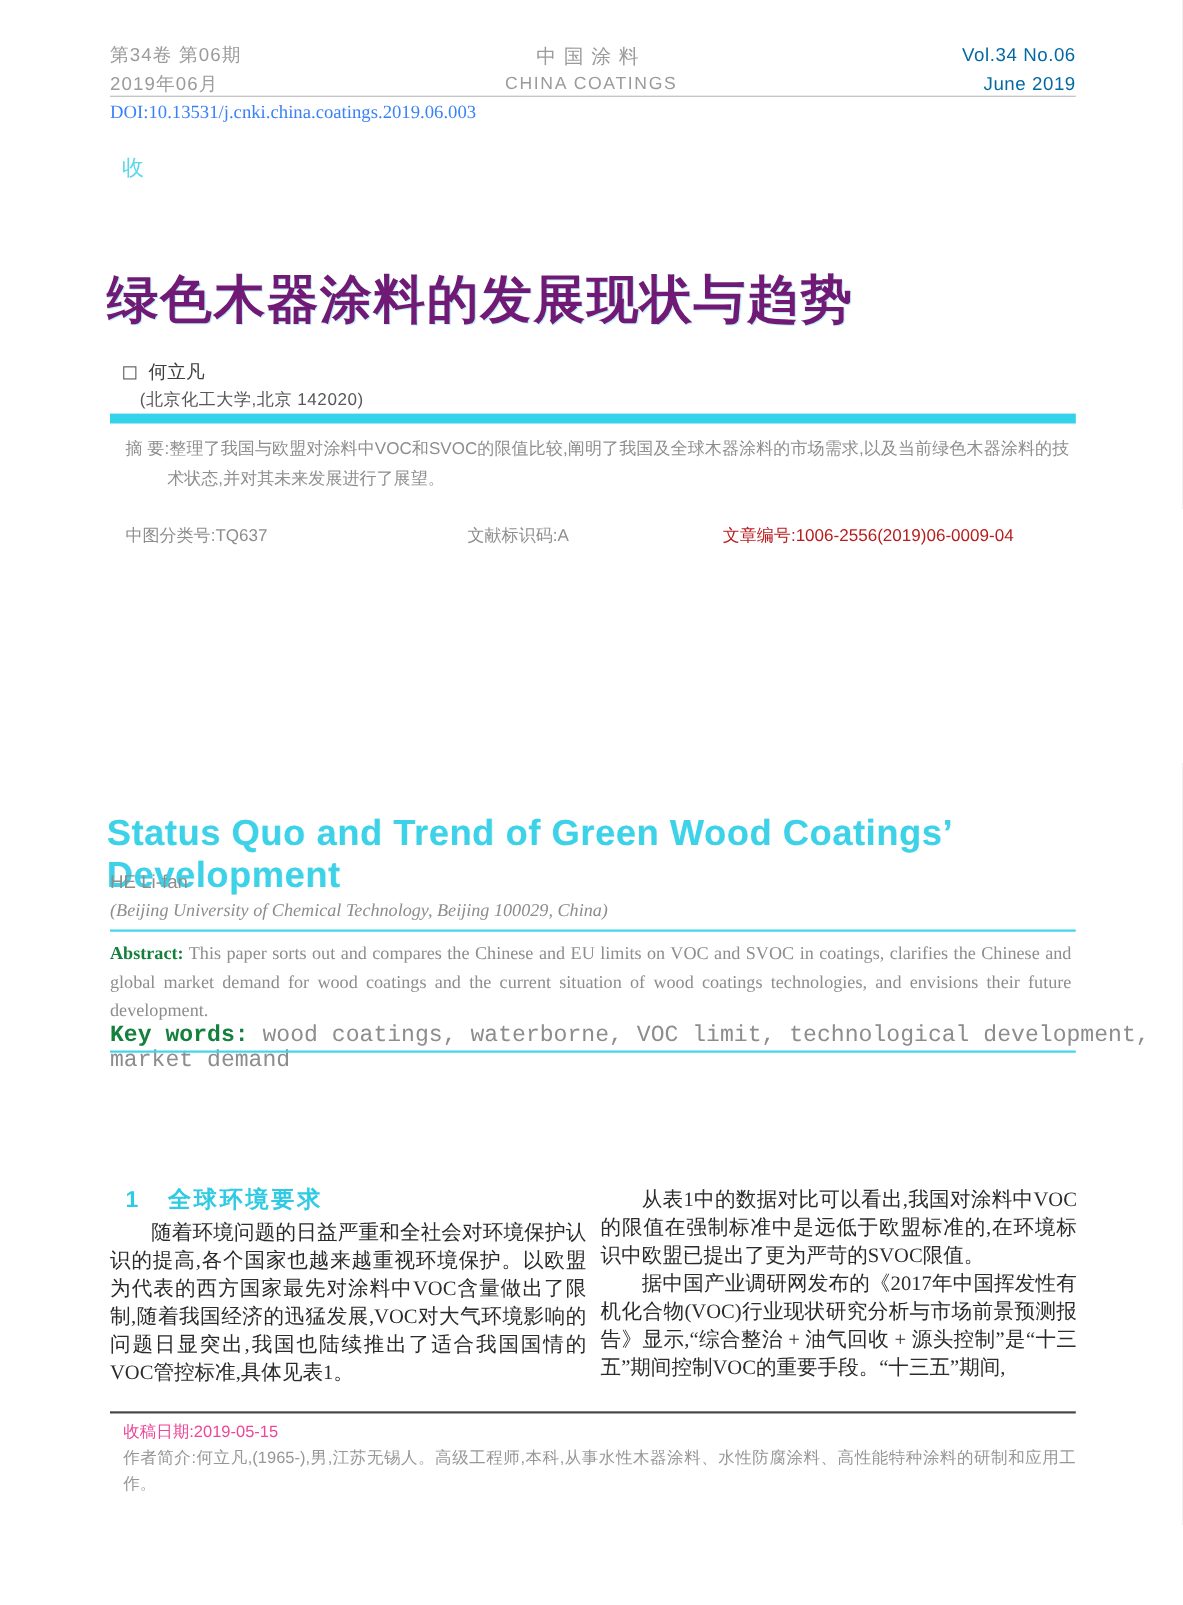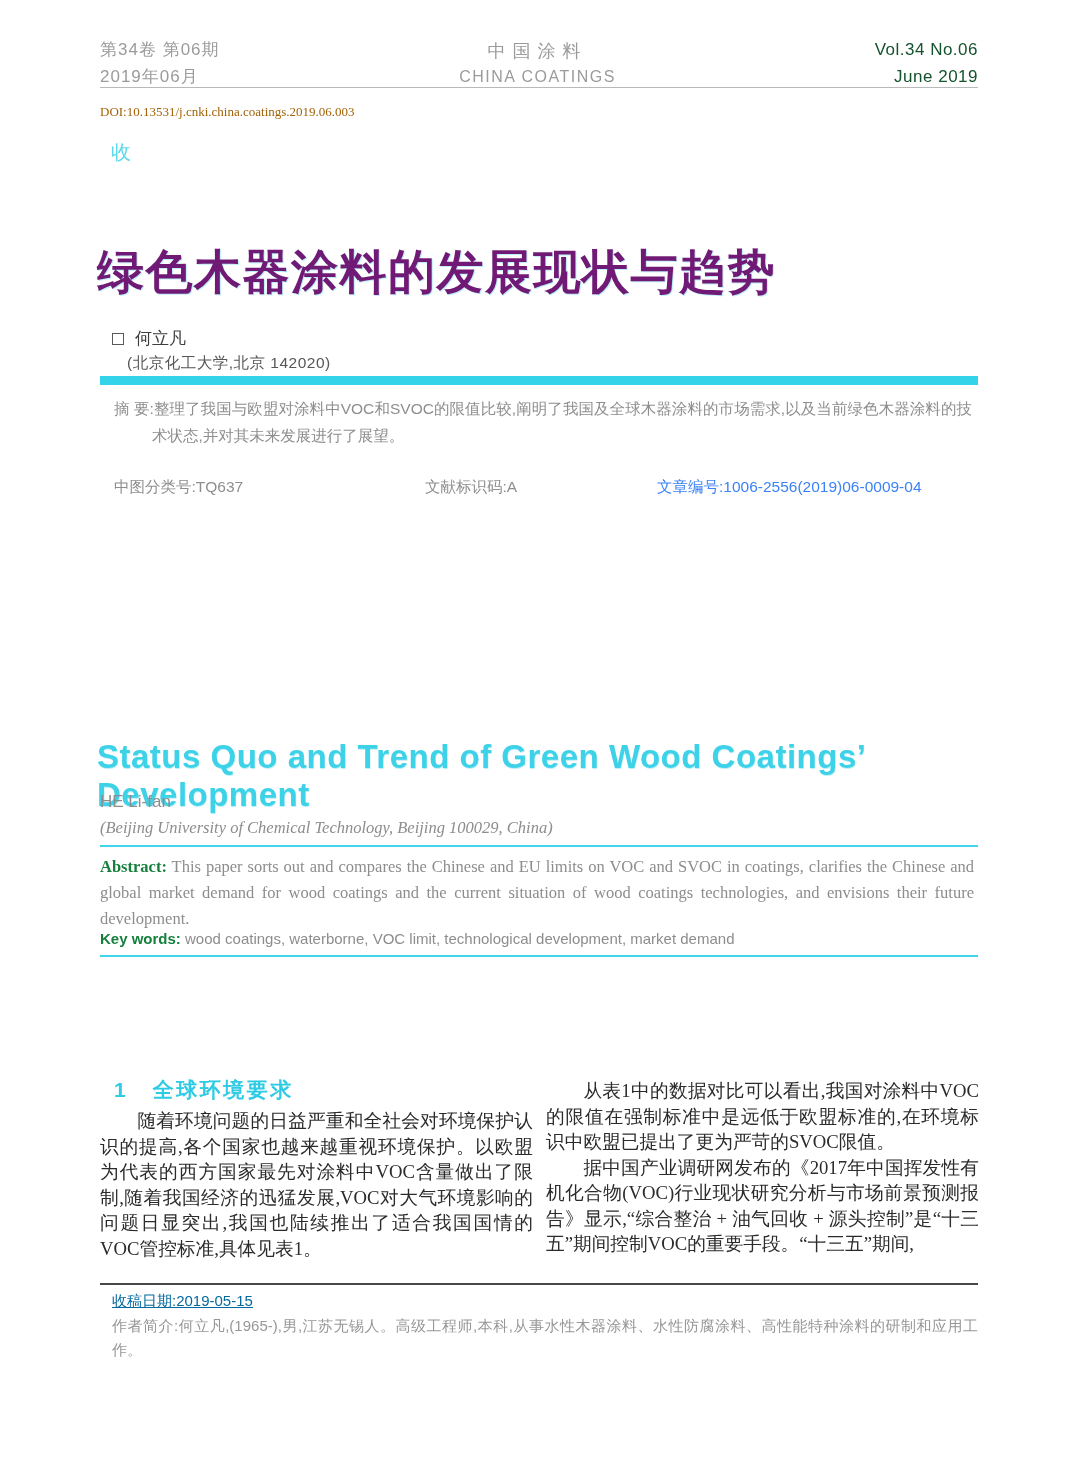--- a/index.html
+++ b/index.html
@@ -9,68 +9,68 @@
     margin:0 auto; overflow:hidden;
     font-family:"Liberation Sans","DejaVu Sans",sans-serif;
   }
   .abs { position:absolute; }
 
   
   .hdr-left  { top:36px; left:100px; font-size:17px; color:#9b9b9b; line-height:27px; letter-spacing:1px; }
   .hdr-center{ top:38px; left:0; width:1075px; text-align:center; color:#9b9b9b; }
   .hdr-center .cn { font-size:18px; letter-spacing:7px; line-height:26px; }
   .hdr-center .en { font-size:16px; letter-spacing:1.5px; line-height:25px; }
-  .hdr-right { top:36px; right:97px; text-align:right; font-size:17px; color:#14532d; line-height:27px; letter-spacing:0.5px; }
+  .hdr-right { top:36px; right:97px; text-align:right; font-size:17px; color:#0369a1; line-height:27px; letter-spacing:0.5px; }
   .hdr-rule  { top:87px; left:100px; width:878px; height:0; border-top:1.5px solid #b9b9b9; }
-  .doi-line  { top:104px; left:100px; font-family:"Liberation Serif","DejaVu Serif",serif; font-size:13px; color:#a16207; }
+  .doi-line  { top:92px; left:100px; font-family:"Liberation Serif","DejaVu Serif",serif; font-size:17px; color:#3b82f6; }
   .stamp     { top:139px; left:111px; font-size:20px; color:#4ad4e7; opacity:0.9; }
 
   
   .title-cn  { top:241px; left:97px; font-size:47px; font-weight:800; color:#701a75; letter-spacing:1.5px;
                text-shadow:1px 1px 0 rgba(62,210,232,0.35); }
   .author-row{ top:327px; left:112px; font-size:17px; color:#3e3e3e; display:flex; align-items:center; gap:11px; }
   .author-box{ width:12px; height:12px; border:1.5px solid #5a5a5a; display:inline-block; }
   .affil-cn  { top:353px; left:127px; font-size:15.5px; color:#575757; letter-spacing:0.5px; }
   .cyan-bar  { top:376px; left:100px; width:878px; height:9px; background:#33d3e9; }
 
   
   .abstract-cn { top:395px; left:114px; width:858px; font-size:15.5px; color:#8e8e8e; line-height:27px;
                  padding-left:38px; text-indent:-38px; text-align:justify; }
   .keywords-cn { top:449px; left:114px; font-size:15.5px; color:#8e8e8e; }
   .clc   { top:477px; left:114px; font-size:15.5px; color:#8e8e8e; }
   .dcode { top:477px; left:425px; font-size:15.5px; color:#8e8e8e; }
-  .artid { top:477px; left:657px; font-size:15.5px; color:#3b82f6; }
+  .artid { top:477px; left:657px; font-size:15.5px; color:#b91c1c; }
 
   
   .title-en { top:738px; left:97px; font-size:33px; font-weight:800; color:#3ed2e8; letter-spacing:0.5px;
               text-shadow:0.5px 0.5px 0 rgba(62,210,232,0.35); }
   .author-en{ top:792px; left:100px; font-size:17px; color:#8d8d8d; }
   .affil-en { top:818px; left:100px; font-family:"Liberation Serif","DejaVu Serif",serif; font-style:italic;
               font-size:16.5px; color:#8d8d8d; }
   .cyan-rule-1 { top:845px; left:100px; width:878px; height:2px; background:#41d5e9; }
   .abstract-en { top:854px; left:100px; width:874px; font-family:"Liberation Serif","DejaVu Serif",serif;
                  font-size:16.5px; color:#8d8d8d; line-height:26px; text-align:justify; }
   .abstract-en b, .keywords-en b { color:#15803d; }
-  .keywords-en { top:930px; left:100px; font-family:Liberation Sans, sans-serif;
-                 font-size:15px; color:#8d8d8d; }
+  .keywords-en { top:930px; left:100px; font-family:Liberation Mono, monospace;
+                 font-size:21px; color:#8d8d8d; }
   .cyan-rule-2 { top:955px; left:100px; width:878px; height:2px; background:#41d5e9; }
 
   
   .sec-head { top:1076px; left:114px; font-size:21px; color:#2fcbe4; font-weight:600; }
   .sec-head .num { letter-spacing:0; }
   .sec-head .txt { margin-left:27px; letter-spacing:2.5px; }
   .body-p { font-family:"Liberation Serif","DejaVu Serif",serif; font-size:18.7px; color:#2b2b2b;
             line-height:25.5px; text-align:justify; text-indent:2em; }
   .col-left  { top:1108px; left:100px; width:433px; }
   .col-right { top:1078px; left:546px; width:433px; }
   .col-right p + p { margin-top:0; }
 
   
   .foot-rule { top:1283px; left:100px; width:878px; height:0; border-top:2px solid #474747; }
-  .fn-received { top:1292px; left:112px; font-size:15px; color:#0369a1;text-decoration:underline; }
+  .fn-received { top:1292px; left:112px; font-size:15px; color:#ec4899; }
   .fn-bio { top:1314px; left:112px; width:866px; font-size:15px; color:#979797; line-height:24px; text-align:justify; }
 
   
   .pg-footer { top:1384px; right:97px; display:flex; align-items:center; gap:9px;
                font-family:"Liberation Serif","DejaVu Serif",serif; color:#7e8e9d; font-size:17.5px; }
   .pg-footer .cn { letter-spacing:1px; }
   .footer-bar { width:11px; height:22px; background:#5d7389; }
   .pg-num { font-style:italic; font-weight:bold; font-size:21px; color:#44607c; }
 </style>
 </head>

